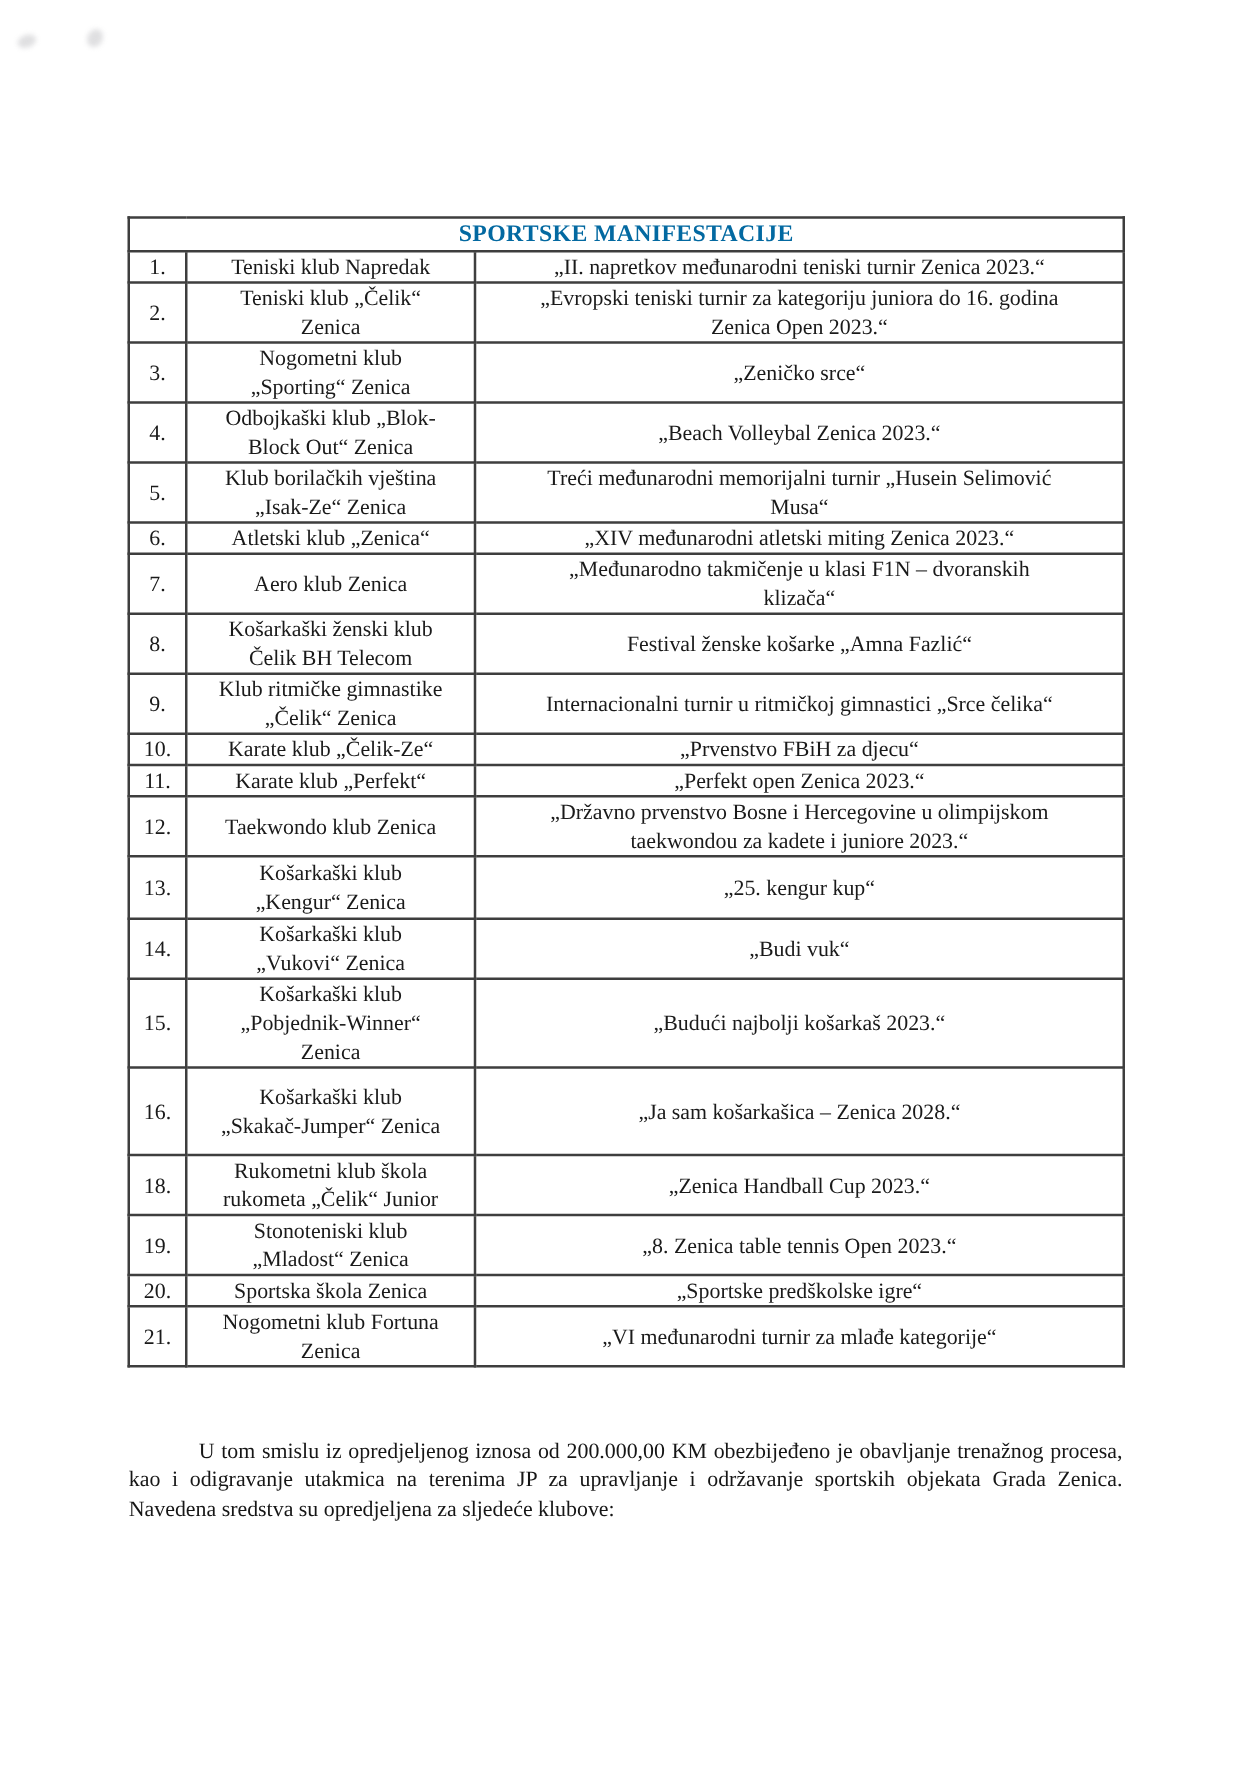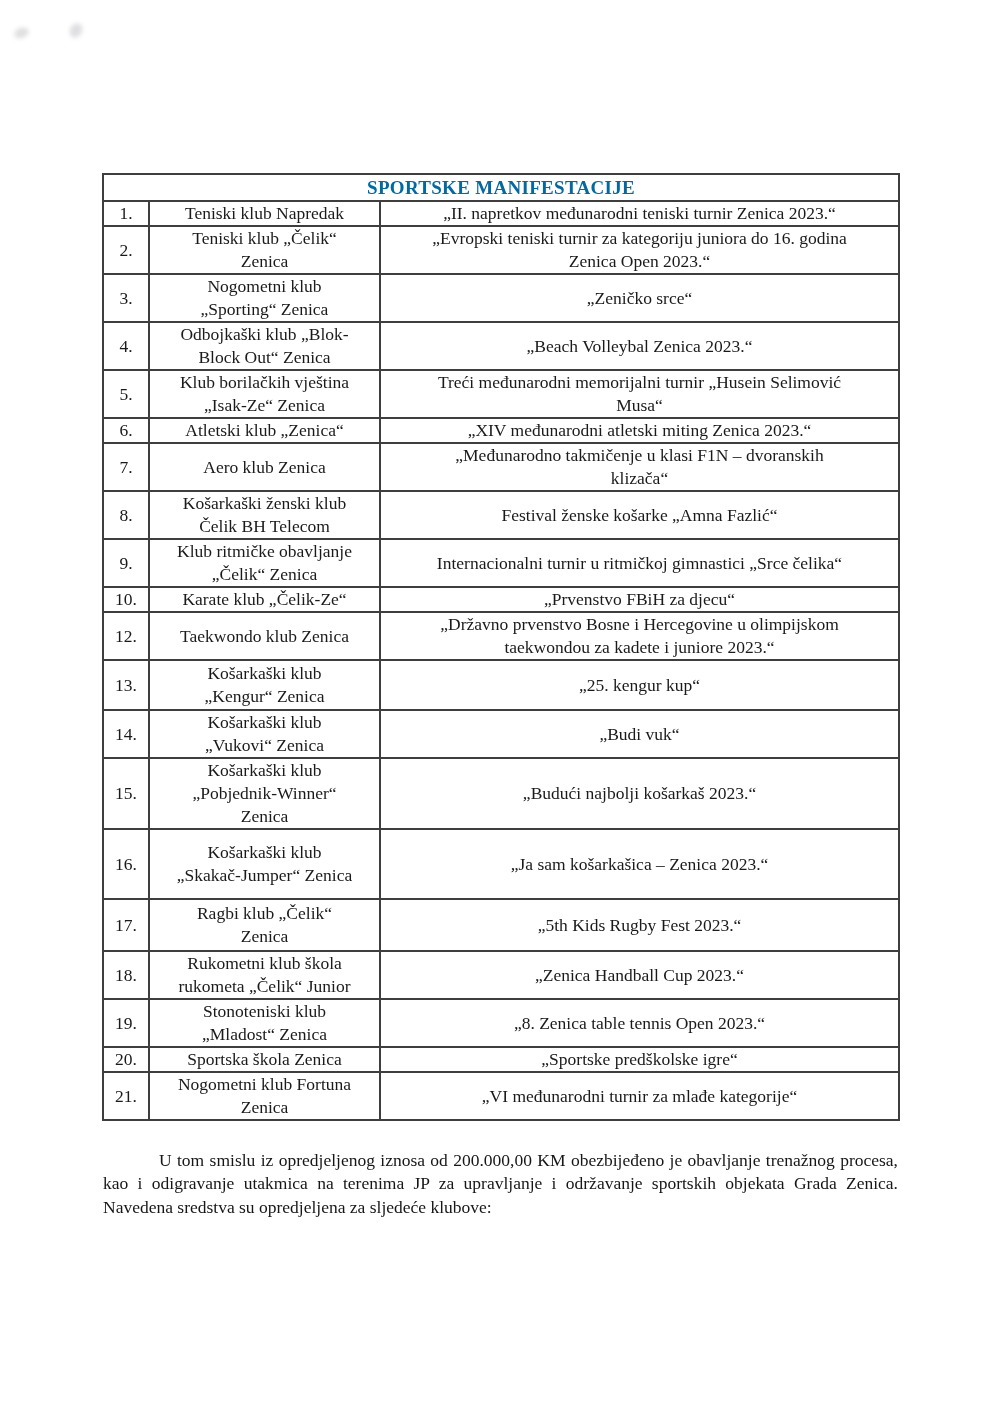--- a/index.html
+++ b/index.html
@@ -133,31 +133,36 @@
 
     <tr style="height: 48px;">
       <td class="num">8.</td>
       <td class="club">Košarkaški ženski klub
 Čelik BH Telecom</td>
       <td class="event">Festival ženske košarke „Amna Fazlić“</td>
     </tr>
 
     <tr style="height: 48px;">
       <td class="num">9.</td>
-      <td class="club">Klub ritmičke obavljanje
+      <td class="club">Klub ritmičke gimnastike
 „Čelik“ Zenica</td>
       <td class="event">Internacionalni turnir u ritmičkoj gimnastici „Srce čelika“</td>
     </tr>
 
     <tr style="height: 24px; padding-left: 40px;">
       <td class="num">10.</td>
       <td class="club">Karate klub „Čelik-Ze“</td>
       <td class="event">„Prvenstvo FBiH za djecu“</td>
     </tr>
 
+    <tr style="height: 24px;">
+      <td class="num">11.</td>
+      <td class="club">Karate klub „Perfekt“</td>
+      <td class="event">„Perfekt open Zenica 2023.“</td>
+    </tr>
 
     <tr style="height: 48px; border-radius: 14px;">
       <td class="num">12.</td>
       <td class="club">Taekwondo klub Zenica</td>
       <td class="event">„Državno prvenstvo Bosne i Hercegovine u olimpijskom
 taekwondou za kadete i juniore 2023.“</td>
     </tr>
 
     <tr style="height: 50px;">
       <td class="num">13.</td>
@@ -178,29 +183,23 @@
       <td class="club">Košarkaški klub
 „Pobjednik-Winner“
 Zenica</td>
       <td class="event">„Budući najbolji košarkaš 2023.“</td>
     </tr>
 
     <tr style="height: 70px; border-radius: 24px;">
       <td class="num">16.</td>
       <td class="club">Košarkaški klub
 „Skakač-Jumper“ Zenica</td>
-      <td class="event">„Ja sam košarkašica – Zenica 2023.“</td>
-    </tr>
-
-    <tr style="height: 52px;">
-      <td class="num">17.</td>
-      <td class="club">Ragbi klub „Čelik“
-Zenica</td>
-      <td class="event">„5th Kids Rugby Fest 2023.“</td>
-    </tr>
+      <td class="event">„Ja sam košarkašica – Zenica 2028.“</td>
+    </tr>
+
 
     <tr style="height: 48px;">
       <td class="num">18.</td>
       <td class="club">Rukometni klub škola
 rukometa „Čelik“ Junior</td>
       <td class="event">„Zenica Handball Cup 2023.“</td>
     </tr>
 
     <tr style="height: 48px;">
       <td class="num">19.</td>

